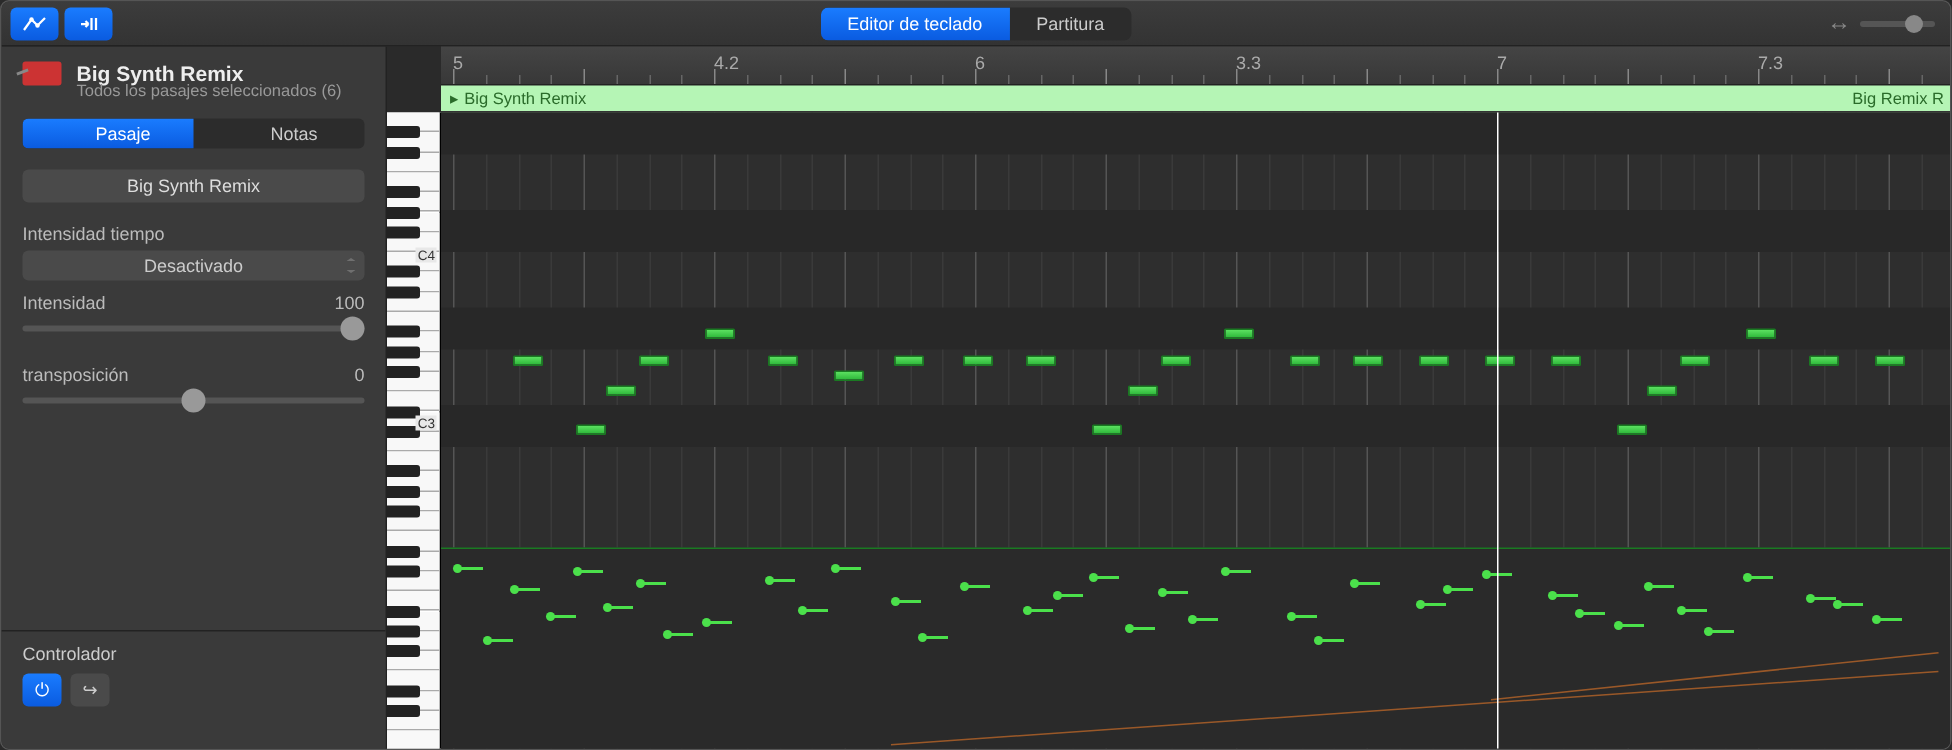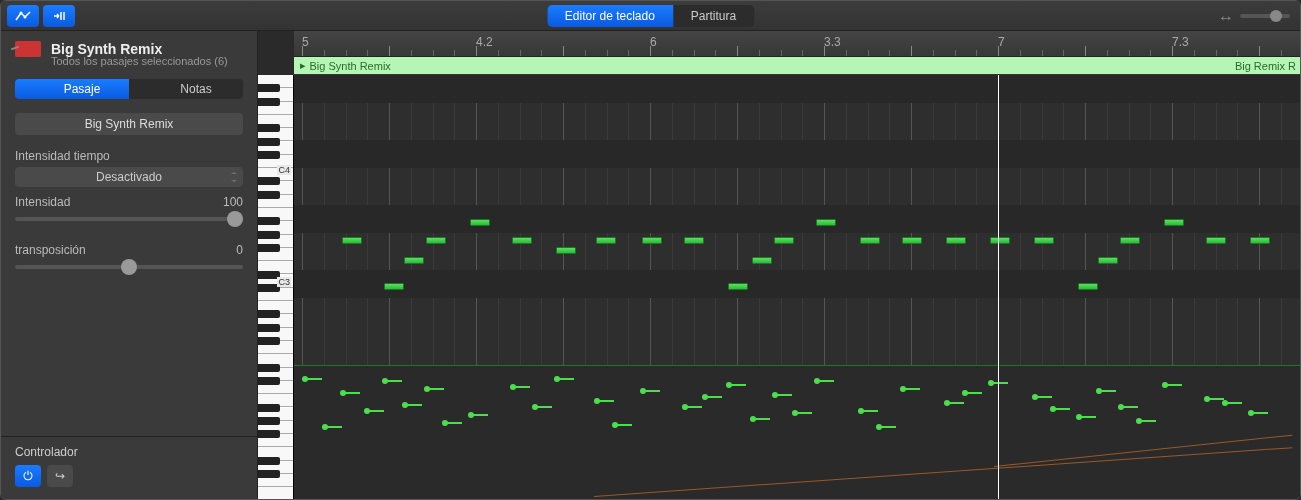--- a/index.html
+++ b/index.html
@@ -29,21 +29,21 @@
 .region-name { margin: 4px 14px 10px; height: 22px; background: #4a4a4a; border-radius: 4px; display: flex; align-items: center; justify-content: center; font-size: 12px; color: #ddd; }
 
 .param { padding: 4px 14px; }
 .param-row { display: flex; justify-content: space-between; align-items: center; font-size: 12px; color: #bbb; margin-bottom: 4px; }
 .dropdown { height: 20px; background: #4a4a4a; border-radius: 4px; display: flex; align-items: center; justify-content: center; font-size: 12px; color: #ccc; position: relative; cursor: pointer; }
 .dropdown::after { content: ""; position: absolute; right: 6px; width: 6px; height: 10px; background: linear-gradient(#888 40%, transparent 40%, transparent 60%, #888 60%); clip-path: polygon(0 20%, 100% 20%, 50% 0, 0 20%, 0 80%, 100% 80%, 50% 100%, 0 80%); opacity: .6; }
 .slider-track { height: 4px; background: #555; border-radius: 2px; position: relative; margin: 8px 0 14px; }
 .slider-thumb { width: 16px; height: 16px; background: #999; border-radius: 50%; position: absolute; top: -6px; cursor: pointer; }
 
 .sidebar-spacer { flex: 1; }
-.controller-section { border-top: 1px solid #222; padding: 8px 14px 14px; background: #3a3a3a; }
+.controller-section { border-top: 1px solid #222; padding: 8px 14px 30px; background: #3a3a3a; }
 .ctrl-row { display: flex; gap: 6px; align-items: center; margin-top: 6px; }
 .power-btn { width: 26px; height: 22px; background: linear-gradient(#1a7cff,#0a5be0); border-radius: 4px; display: flex; align-items: center; justify-content: center; color: #fff; cursor: pointer; }
 .ctrl-dd { flex: 1; height: 22px; background: #4a4a4a; border-radius: 4px; display: flex; align-items: center; justify-content: center; color: #4be06a; font-size: 12px; position: relative; cursor: pointer; }
 .ctrl-dd::after { content: "⌄"; position: absolute; right: 8px; color: #4be06a; font-size: 10px; }
 .share-btn { width: 26px; height: 22px; background: #4a4a4a; border-radius: 4px; display: flex; align-items: center; justify-content: center; color: #ccc; cursor: pointer; }
 
 .editor { flex: 1; display: flex; flex-direction: column; position: relative; background: #2a2a2a; }
 .ruler { height: 26px; background: linear-gradient(#444,#383838); border-bottom: 1px solid #222; position: relative; color: #aaa; font-size: 12px; margin-left: 36px; }
 .ruler-label { position: absolute; top: 4px; }
 .ruler-tick { position: absolute; bottom: 0; width: 1px; height: 6px; background: #666; }

